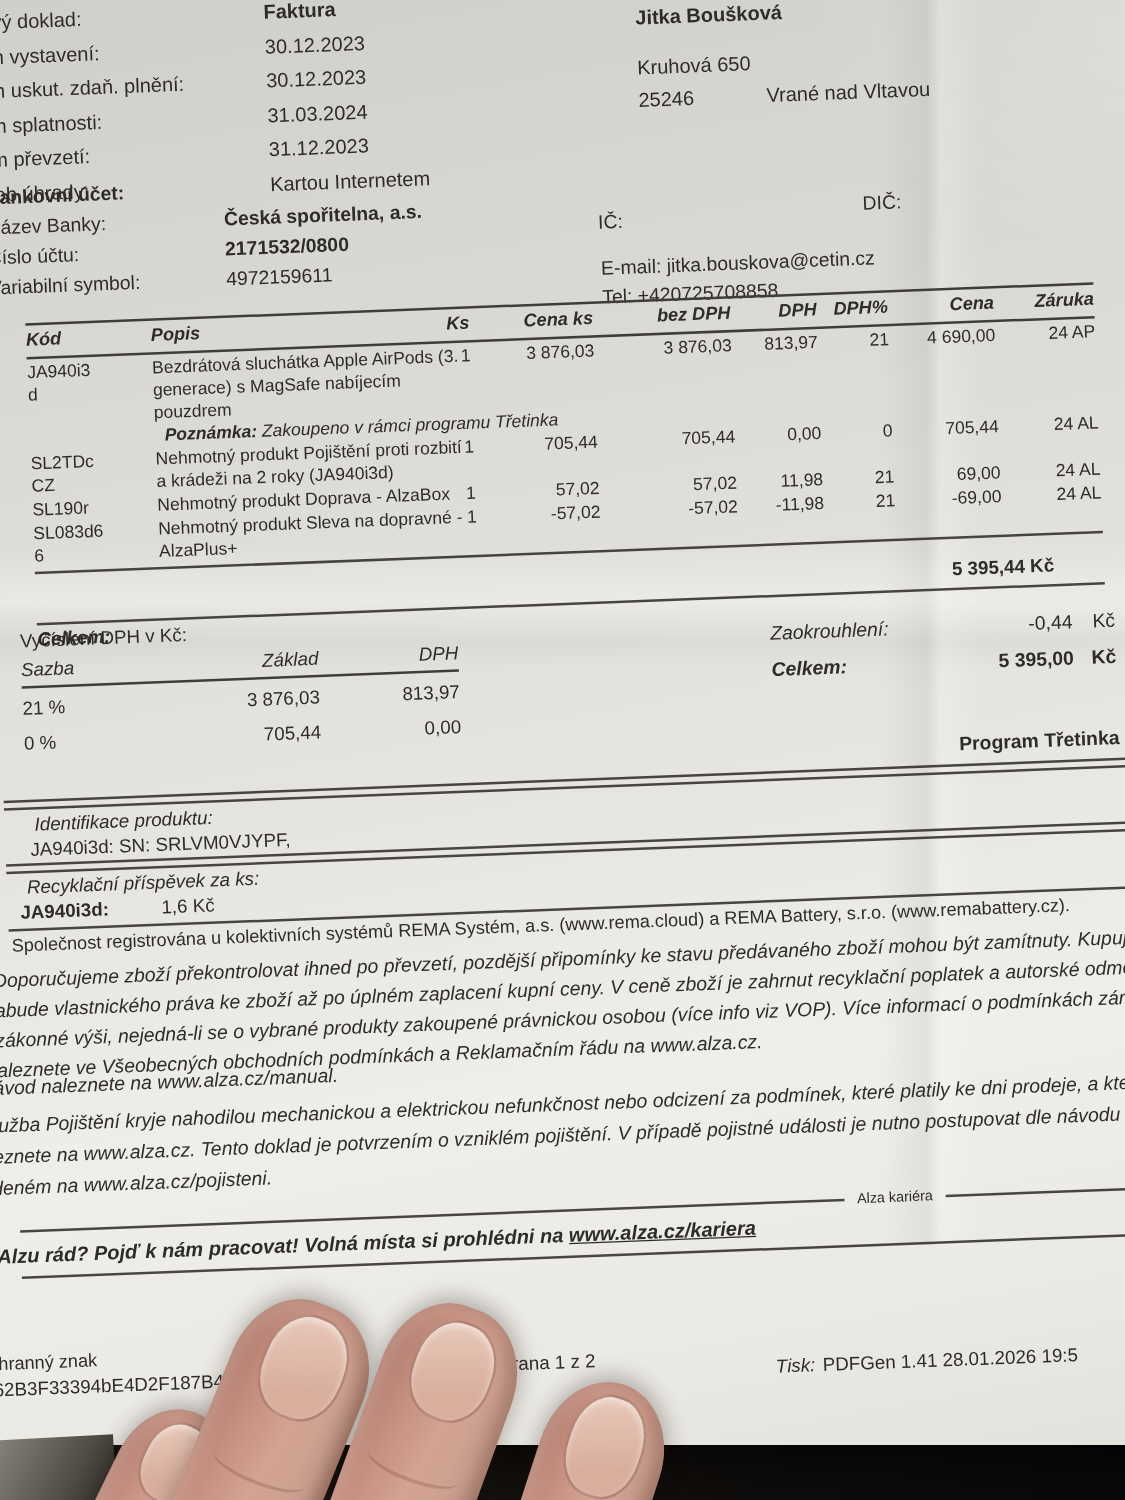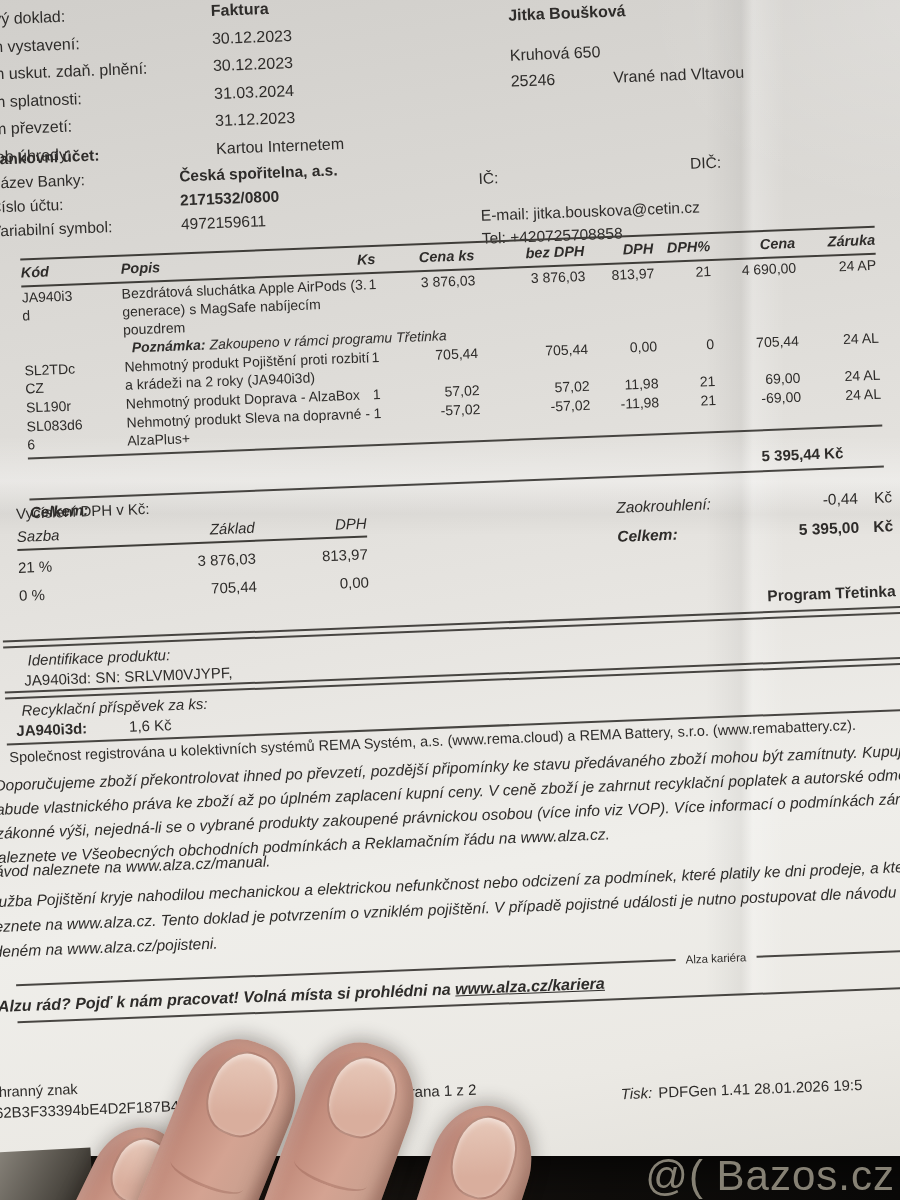--- a/index.html
+++ b/index.html
@@ -310,14 +310,13 @@
     <div class="kcrease"></div>
   </div>
   <div class="finger f-middle">
     <div class="nail"></div>
     <div class="kcrease"></div>
   </div>
   <div class="finger f-index">
     <div class="nail"></div>
   </div>
 
-  <div class="watermark">@( Bazos.cz</div>
 </div>
 
 </body></html>

